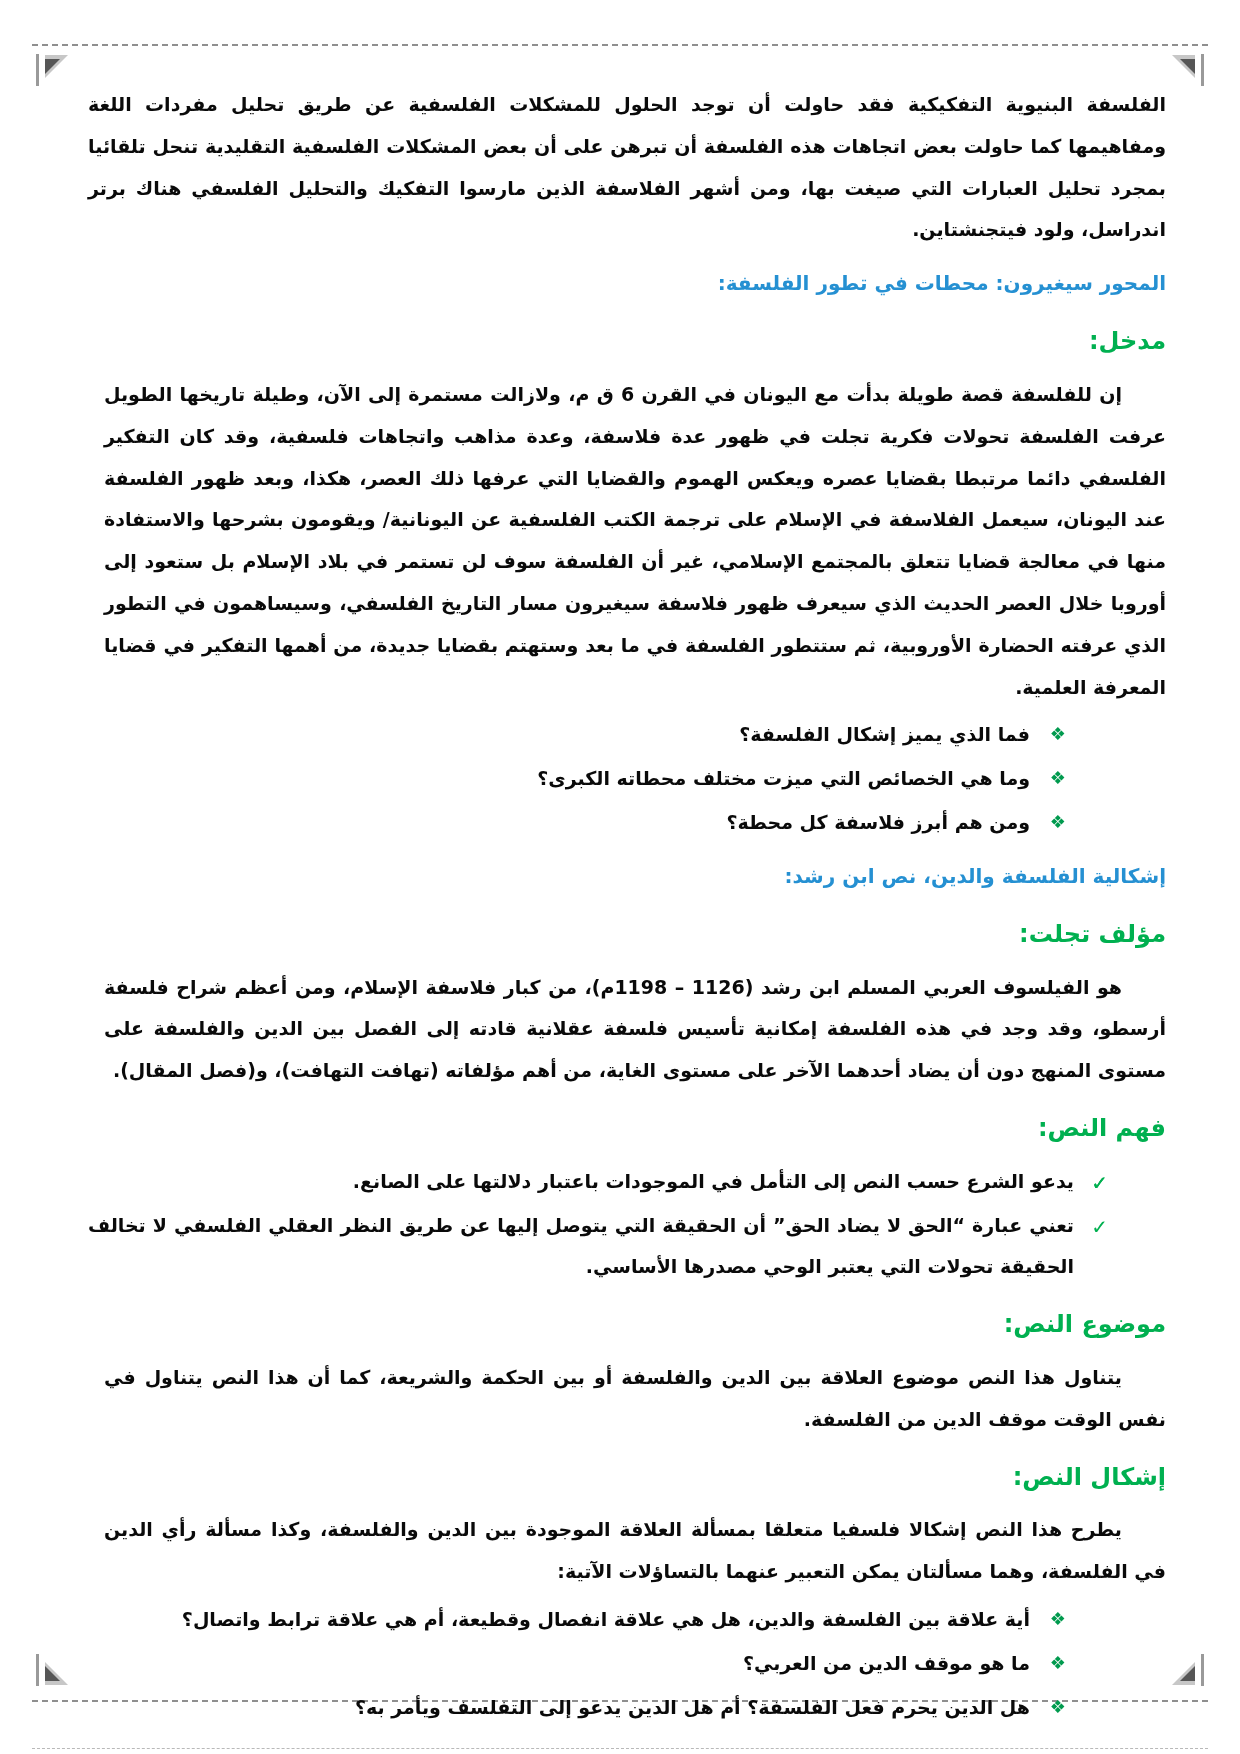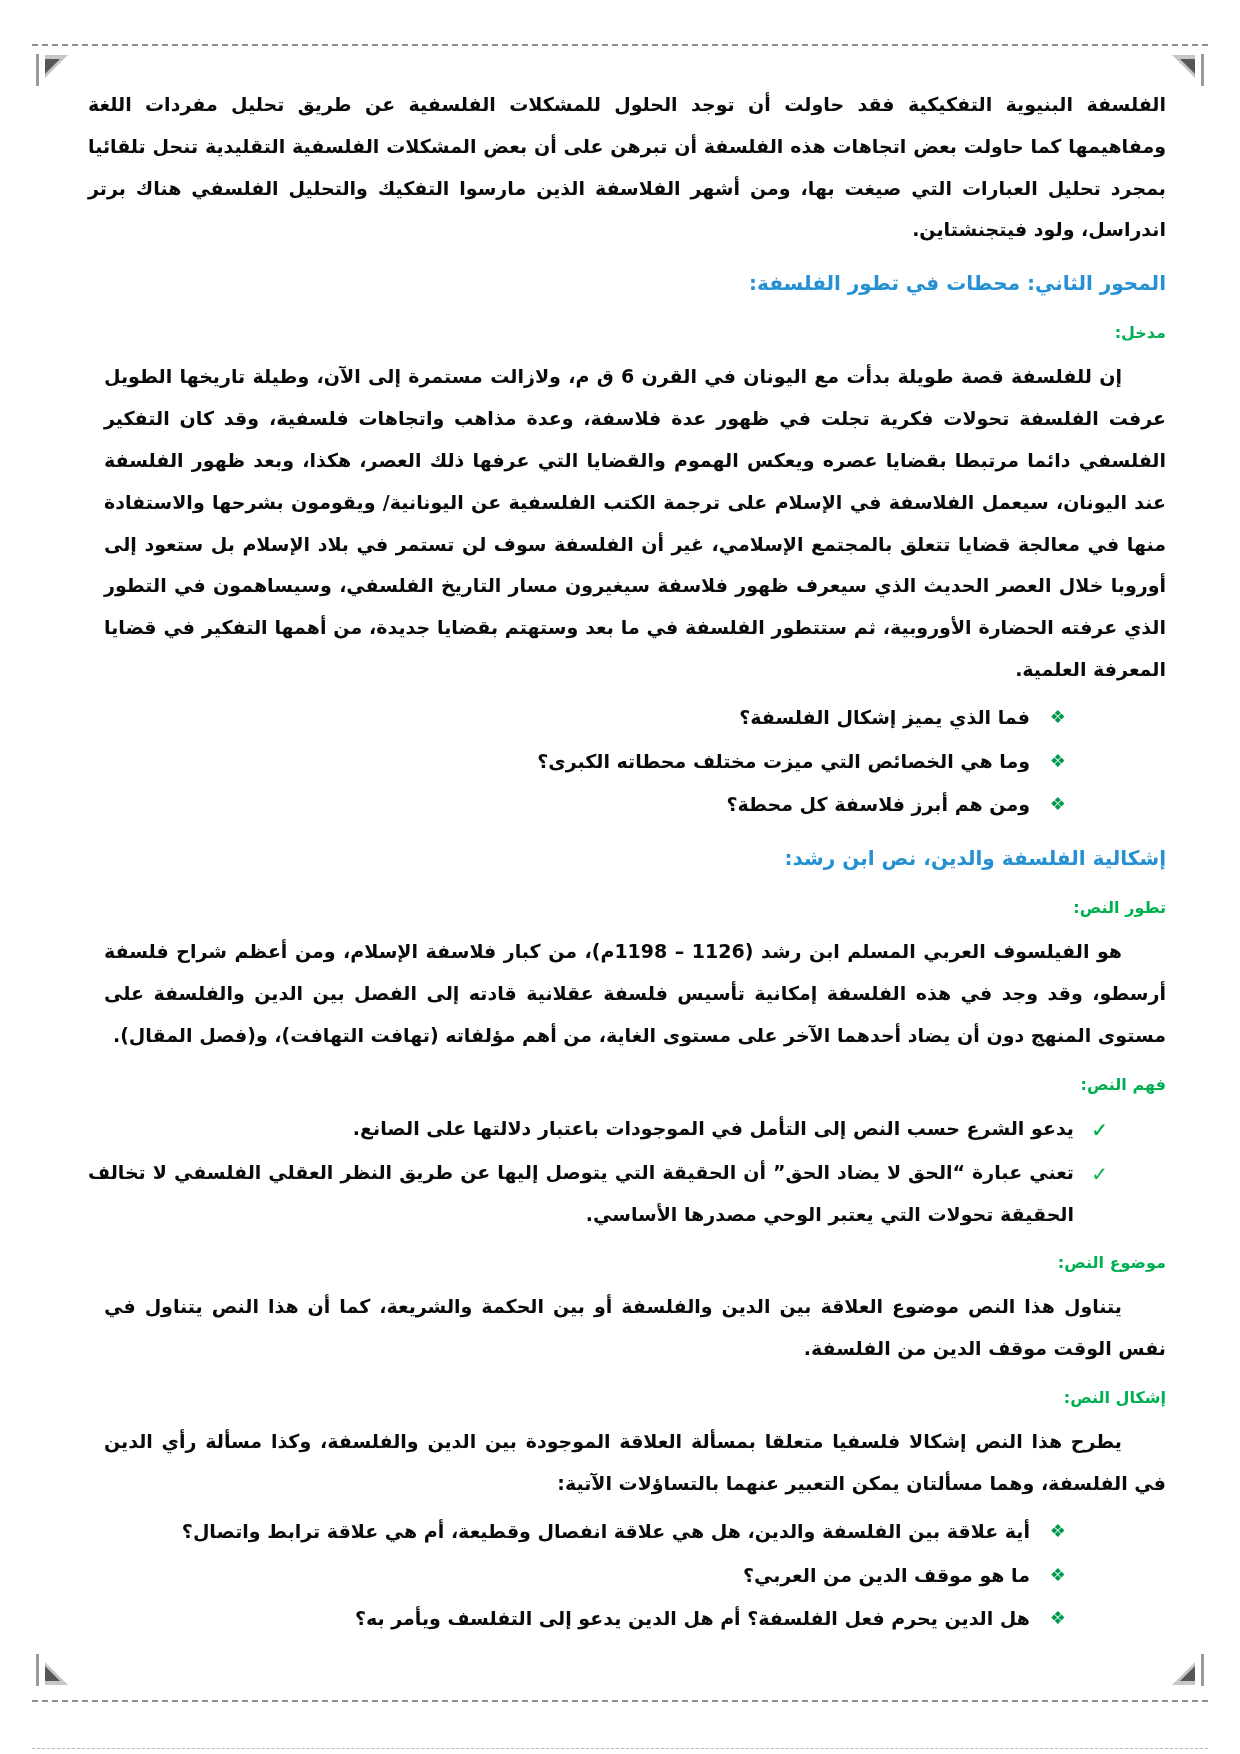--- a/index.html
+++ b/index.html
@@ -42,21 +42,21 @@
   p.indent { text-indent:44px;margin-left:16px; }
   .h-blue {
     color:#2590d2;
     font-size:20px;
     font-weight:bold;
     text-align:right;
     margin:10px 0 6px 0;
   }
   .h-green {
     color:#00b050;
-    font-size:16px;
+    font-size:24px;
     font-weight:bold;
     text-align:right;
     margin:10px 0 6px 0;
   }
   ul.diamond-list { list-style:none; padding:0 100px 0 0; margin:2px 0 8px 0; }
   ul.diamond-list li { position:relative; padding-right:36px; margin:2px 0; text-align:right; }
   ul.check-list { list-style:none; padding:0 58px 0 0; margin:2px 0 8px 0; }
   ul.check-list li { position:relative; padding-right:34px; margin:2px 0; text-align:justify; }
   .bullet {
     position:absolute; right:0; top:0;
@@ -97,21 +97,21 @@
   <svg class="corner br" viewBox="0 0 34 38">
     <rect x="0" y="2" width="3" height="32" fill="#9a9a9a"></rect>
     <polygon points="9,3 32,3 9,26" fill="#c7c7c7"></polygon>
     <polygon points="9,7 24,7 9,22" fill="#565656"></polygon>
   </svg>
 
   <div class="content">
 
     <p class="para">الفلسفة البنيوية التفكيكية فقد حاولت أن توجد الحلول للمشكلات الفلسفية عن طريق تحليل مفردات اللغة ومفاهيمها كما حاولت بعض اتجاهات هذه الفلسفة أن تبرهن على أن بعض المشكلات الفلسفية التقليدية تنحل تلقائيا بمجرد تحليل العبارات التي صيغت بها، ومن أشهر الفلاسفة الذين مارسوا التفكيك والتحليل الفلسفي هناك برتر اندراسل، ولود فيتجنشتاين.</p>
 
-    <h2 class="h-blue">المحور الثاني: محطات في تطور الفلسفة:</h2>
+    <h2 class="h-blue">المحور سيغيرون: محطات في تطور الفلسفة:</h2>
 
     <h3 class="h-green">مدخل:</h3>
 
     <p class="para indent">إن للفلسفة قصة طويلة بدأت مع اليونان في القرن 6 ق م، ولازالت مستمرة إلى الآن، وطيلة تاريخها الطويل عرفت الفلسفة تحولات فكرية تجلت في ظهور عدة فلاسفة، وعدة مذاهب واتجاهات فلسفية، وقد كان التفكير الفلسفي دائما مرتبطا بقضايا عصره ويعكس الهموم والقضايا التي عرفها ذلك العصر، هكذا، وبعد ظهور الفلسفة عند اليونان، سيعمل الفلاسفة في الإسلام على ترجمة الكتب الفلسفية عن اليونانية/ ويقومون بشرحها والاستفادة منها في معالجة قضايا تتعلق بالمجتمع الإسلامي، غير أن الفلسفة سوف لن تستمر في بلاد الإسلام بل ستعود إلى أوروبا خلال العصر الحديث الذي سيعرف ظهور فلاسفة سيغيرون مسار التاريخ الفلسفي، وسيساهمون في التطور الذي عرفته الحضارة الأوروبية، ثم ستتطور الفلسفة في ما بعد وستهتم بقضايا جديدة، من أهمها التفكير في قضايا المعرفة العلمية.</p>
 
     <ul class="diamond-list">
       <li>
         <span class="bullet">❖</span>
         <span>فما الذي يميز إشكال الفلسفة؟</span>
       </li>
@@ -120,21 +120,21 @@
         <span>وما هي الخصائص التي ميزت مختلف محطاته الكبرى؟</span>
       </li>
       <li>
         <span class="bullet">❖</span>
         <span>ومن هم أبرز فلاسفة كل محطة؟</span>
       </li>
     </ul>
 
     <h2 class="h-blue">إشكالية الفلسفة والدين، نص ابن رشد:</h2>
 
-    <h3 class="h-green">تطور النص:</h3>
+    <h3 class="h-green">مؤلف تجلت:</h3>
 
     <p class="para indent">هو الفيلسوف العربي المسلم ابن رشد (1126 – 1198م)، من كبار فلاسفة الإسلام، ومن أعظم شراح فلسفة أرسطو، وقد وجد في هذه الفلسفة إمكانية تأسيس فلسفة عقلانية قادته إلى الفصل بين الدين والفلسفة على مستوى المنهج دون أن يضاد أحدهما الآخر على مستوى الغاية، من أهم مؤلفاته (تهافت التهافت)، و(فصل المقال).</p>
 
     <h3 class="h-green">فهم النص:</h3>
 
     <ul class="check-list">
       <li>
         <span class="check">✓</span>
       </li>
       <li>

